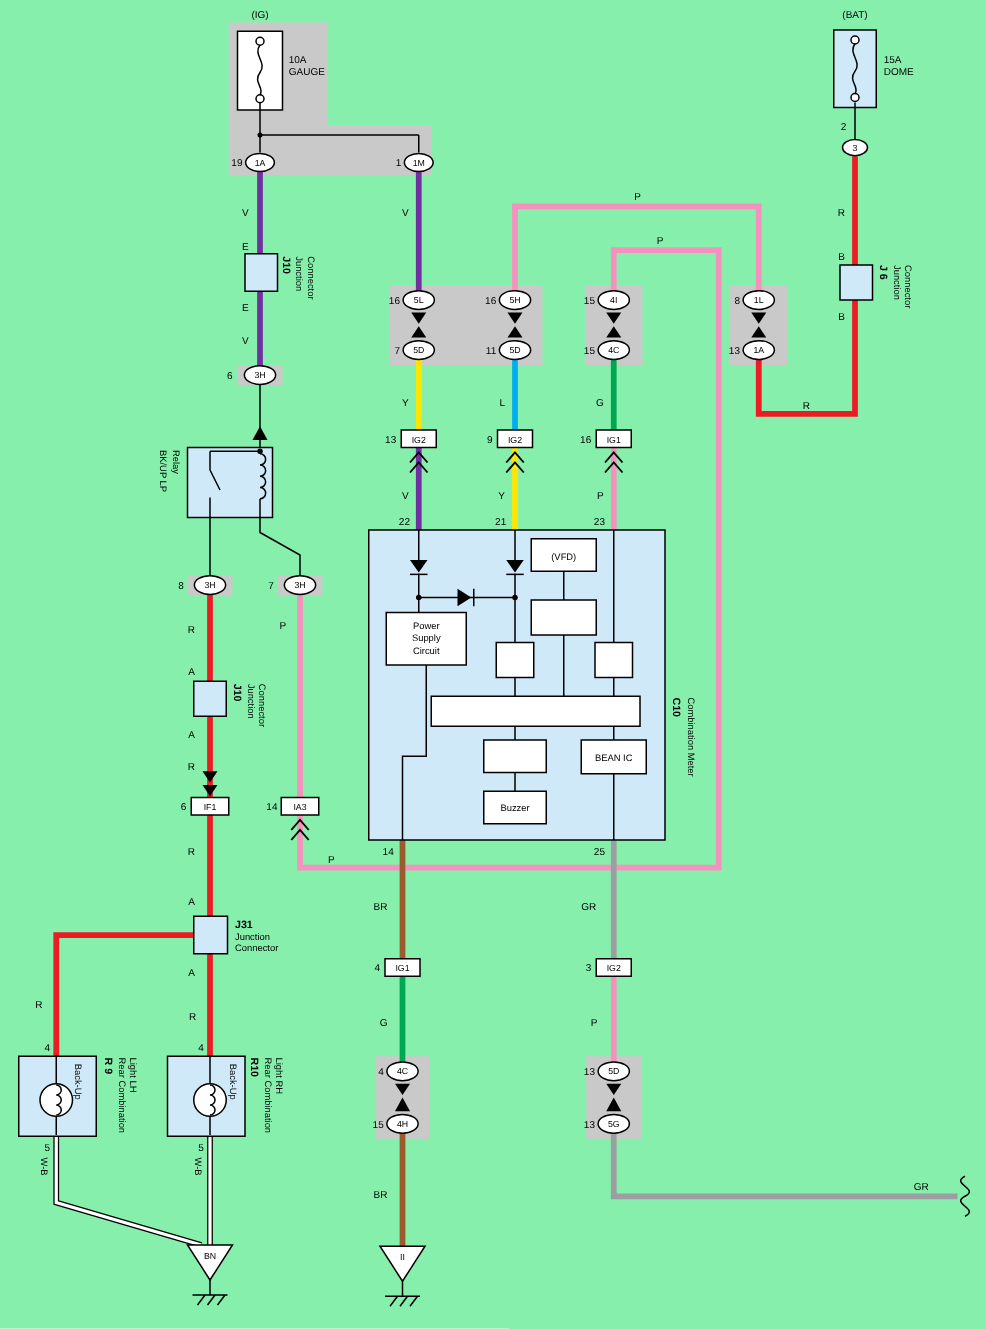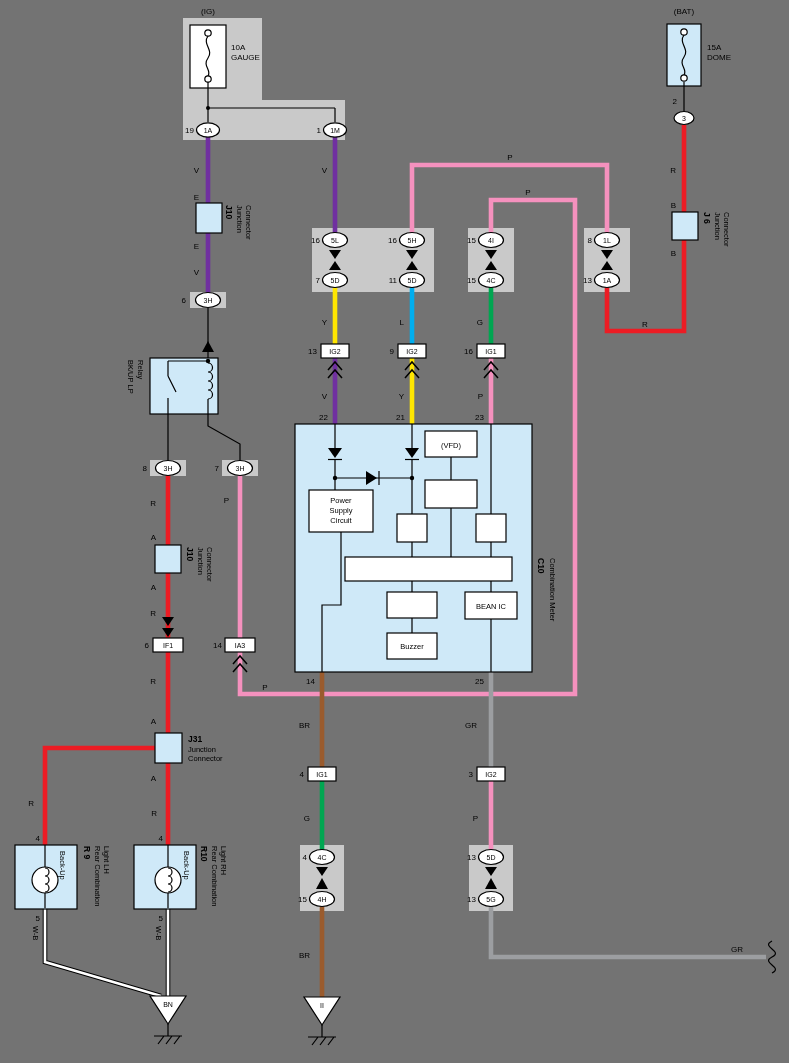--- a/index.html
+++ b/index.html
@@ -1,16 +1,16 @@
 <!DOCTYPE html>
 <html><head>
 <meta charset="utf-8">
 <style>
   html,body{margin:0;padding:0;background:#fff;}
-  #stage{position:relative;width:789px;height:1063px;background:#737373;overflow:hidden;}
+  #stage{position:relative;width:789px;height:1063px;background:#86efac;overflow:hidden;}
   svg{display:block;}
   text{font-family:"Liberation Sans",sans-serif;fill:#000;}
   .t7m{font-size:7px;text-anchor:middle;}
   .t75{font-size:7.5px;}
   .t75m{font-size:7.5px;text-anchor:middle;}
   .t8{font-size:8px;}
   .t8e{font-size:8px;text-anchor:end;}
   .t8m{font-size:8px;text-anchor:middle;}
   .tb{font-size:8.5px;font-weight:bold;}
   .wire{fill:none;stroke-width:4.6;}

